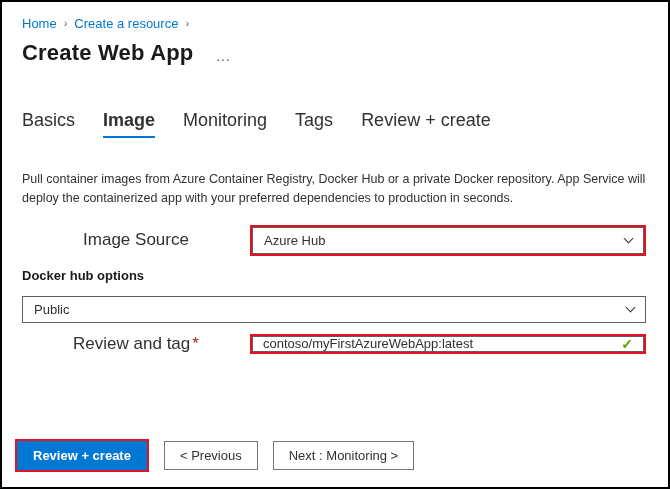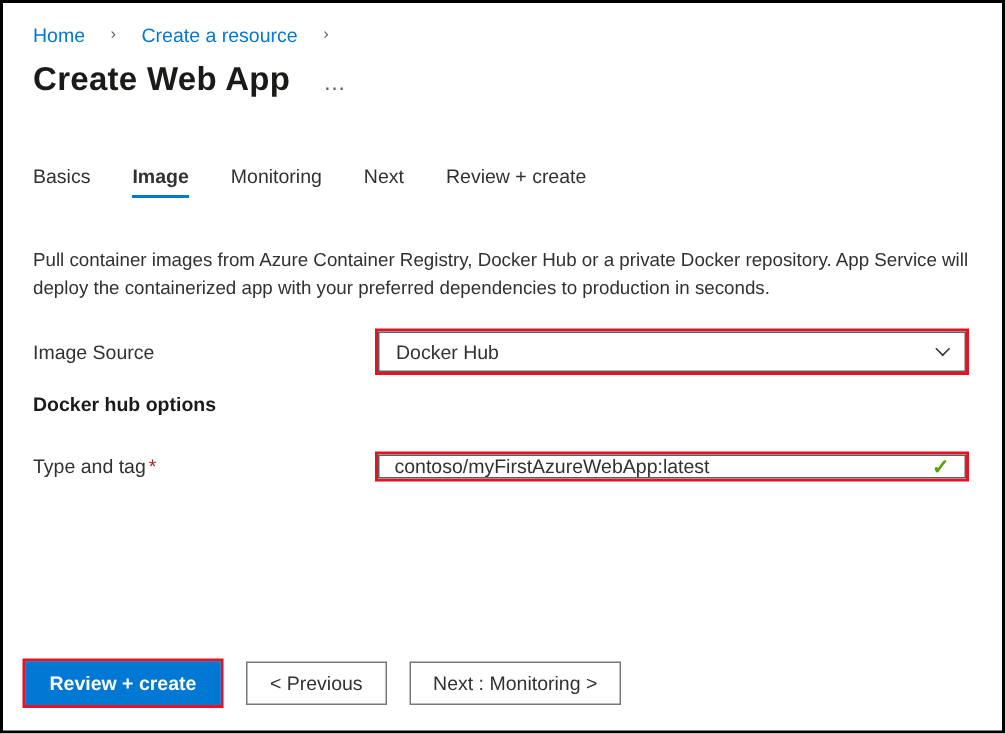--- a/index.html
+++ b/index.html
@@ -8,38 +8,38 @@
 
   .frame {
     width:670px; height:489px;
     border:2px solid #000;
     background:#fff;
     position:relative;
     overflow:hidden;
   }
   .content { padding:14px 22px 0 20px; }
 
-  .breadcrumb { display:flex; align-items:center; gap:17px; font-size:13px; }
+  .breadcrumb { display:flex; align-items:center; gap:7px; font-size:13px; }
   .crumb { color:#0078d4; cursor:pointer; text-decoration:none; }
   .crumb-sep { color:#605e5c; font-size:11px; line-height:1; }
 
   .page-title-row { display:flex; align-items:center; gap:22px; margin-top:9px; }
   .page-title { font-size:22px; font-weight:bold; color:#1b1a19; letter-spacing:.2px; }
   .title-more { color:#605e5c; font-size:15px; cursor:pointer; line-height:1; padding-top:4px; }
 
-  .tabs { display:flex; gap:28px; margin-top:44px; font-size:13px; color:#323130; }
+  .tabs { display:flex; gap:28px; margin-top:44px; font-size:18px; color:#323130; }
   .tab { padding-bottom:7px; cursor:pointer; position:relative; white-space:nowrap; }
   .tab.active { font-weight:bold; }
   .tab.active::after { content:""; position:absolute; left:0; right:0; bottom:0; height:2px; background:#0078d4; }
 
   .description { margin-top:32px; font-size:12.5px; line-height:1.5; color:#323130; max-width:628px; }
 
   .form { margin-top:17px; }
   .form-row { display:flex; align-items:center; margin-bottom:11px; }
-  .form-label { width:228px; flex-shrink:0; font-size:13px; color:#323130; }
+  .form-label { width:228px; flex-shrink:0; font-size:17px; color:#323130;text-align:center; }
   .required { color:#a4262c; margin-left:2px; }
   .control-wrap { flex:1; }
 
   .red-outline { border:2px solid #e81123; }
 
   .dropdown {
     display:flex; align-items:center; justify-content:space-between;
     border:1px solid #605e5c; background:#fff;
     height:27px; padding:0 11px;
     font-size:13px; color:#323130; cursor:pointer;
@@ -90,50 +90,56 @@
 
     <div class="page-title-row">
       <h1 class="page-title">Create Web App</h1>
       <span class="title-more">…</span>
     </div>
 
     <div class="tabs">
       <div class="tab">Basics</div>
       <div class="tab active">Image</div>
       <div class="tab">Monitoring</div>
-      <div class="tab">Next</div>
+      <div class="tab">Tags</div>
       <div class="tab">Review + create</div>
     </div>
 
     <p class="description">Pull container images from Azure Container Registry, Docker Hub or a private Docker repository. App Service will deploy the containerized app with your preferred dependencies to production in seconds.</p>
 
     <div class="form">
 
       <div class="form-row">
         <label class="form-label">
           <span>Image Source</span>
         </label>
         <div class="control-wrap">
           <div class="red-outline">
             <div class="dropdown">
-              <span>Docker Hub</span>
+              <span>Azure Hub</span>
               <span class="chevron-down"></span>
             </div>
           </div>
         </div>
       </div>
 
       <h2 class="section-heading">Docker hub options</h2>
 
       <div class="form-row">
+        <div class="control-wrap">
+          <div class="dropdown">
+            <span>Public</span>
+            <span class="chevron-down"></span>
+          </div>
+        </div>
       </div>
 
       <div class="form-row">
         <label class="form-label">
-          <span>Type and tag</span><span class="required">*</span>
+          <span>Review and tag</span><span class="required">*</span>
         </label>
         <div class="control-wrap">
           <div class="red-outline">
             <div class="text-input-box">
               <input class="text-input" type="text" value="contoso/myFirstAzureWebApp:latest" style="">
               <span class="check-icon">✓</span>
             </div>
           </div>
         </div>
       </div>

